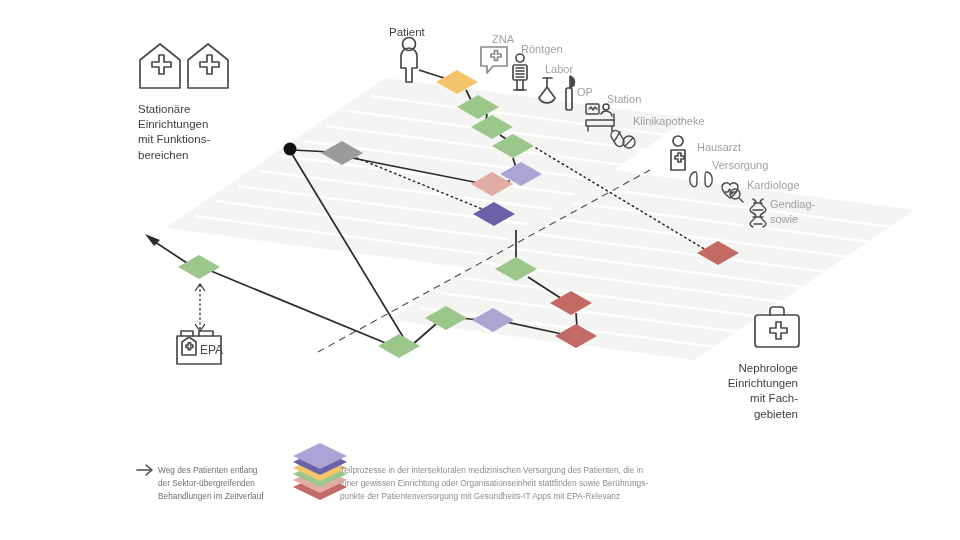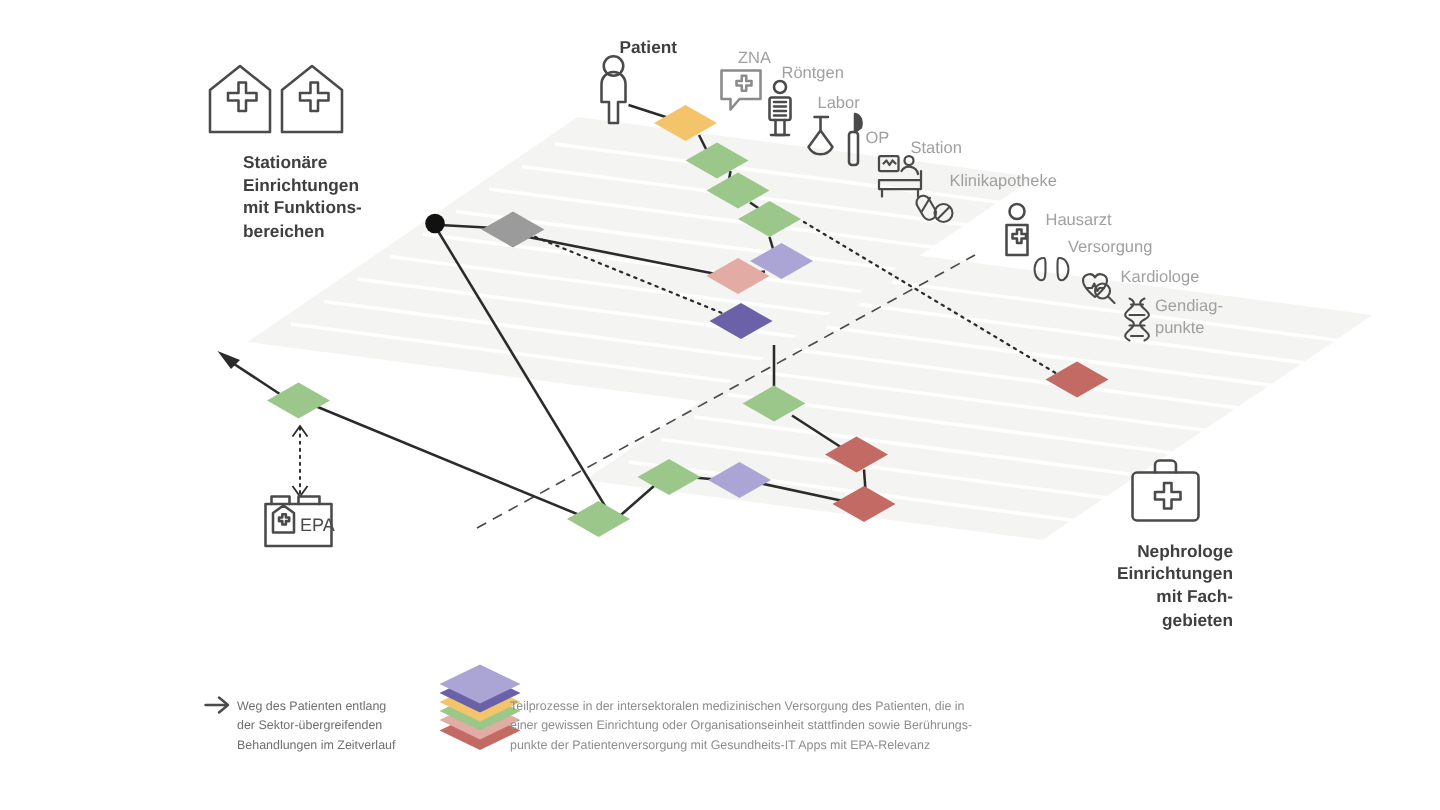--- a/index.html
+++ b/index.html
@@ -6,21 +6,21 @@
   html,body{margin:0;padding:0;}
   body{
     width:960px;height:540px;background:#ffffff;
     font-family:"Liberation Sans", sans-serif;
     overflow:hidden;position:relative;
   }
   #stage{position:absolute;inset:0;width:960px;height:540px;}
   svg.layer{position:absolute;left:0;top:0;width:960px;height:540px;overflow:visible;}
 
   .lbl{position:absolute;white-space:pre-line;line-height:1.32;}
-  .lbl-strong{color:#3f3f3f;font-weight:bold;font-size:11.5px;margin-left:24px;}
+  .lbl-strong{color:#3f3f3f;font-weight:normal;font-size:11.5px;}
   .lbl-muted{color:#a0a0a0;font-weight:normal;font-size:11px;}
   .lbl-epa{color:#a6a6a6;font-size:10.5px;line-height:1.45;}
   .lbl-legend{color:#8d8d8d;font-size:8.3px;line-height:1.55;}
   .lbl-legend-d{color:#6f6f6f;font-size:8.3px;line-height:1.55;}
   .ralign{text-align:right;}
 </style>
 </head>
 <body>
 
 <div id="stage">
@@ -257,21 +257,21 @@
   <div class="lbl lbl-muted" style="left:492px;top:32px;">ZNA</div>
   <div class="lbl lbl-muted" style="left:521px;top:42px;">Röntgen</div>
   <div class="lbl lbl-muted" style="left:545px;top:62px;text-align:right;">Labor</div>
   <div class="lbl lbl-muted" style="left:577px;top:85px;">OP</div>
   <div class="lbl lbl-muted" style="left:607px;top:92px;">Station</div>
   <div class="lbl lbl-muted" style="left:633px;top:114px;">Klinikapotheke</div>
   <div class="lbl lbl-muted" style="left:697px;top:140px;">Hausarzt</div>
   <div class="lbl lbl-muted" style="left:712px;top:158px;">Versorgung</div>
   <div class="lbl lbl-muted" style="left:747px;top:178px;">Kardiologe</div>
   <div class="lbl lbl-muted" style="left:770px;top:197px;">Gendiag-
-punkte</div>
+sowie</div>
 
   <div class="lbl" style="left:200px;top:343px;color:#4a4a4a;font-size:12px;font-weight:normal;">EPA</div>
 
 
   <div class="lbl lbl-legend-d" style="left:158px;top:464px;">Weg des Patienten entlang
 der Sektor-übergreifenden
 Behandlungen im Zeitverlauf</div>
 
   <div class="lbl lbl-legend" style="left:340px;top:464px;">Teilprozesse in der intersektoralen medizinischen Versorgung des Patienten, die in
 einer gewissen Einrichtung oder Organisationseinheit stattfinden sowie Berührungs-

